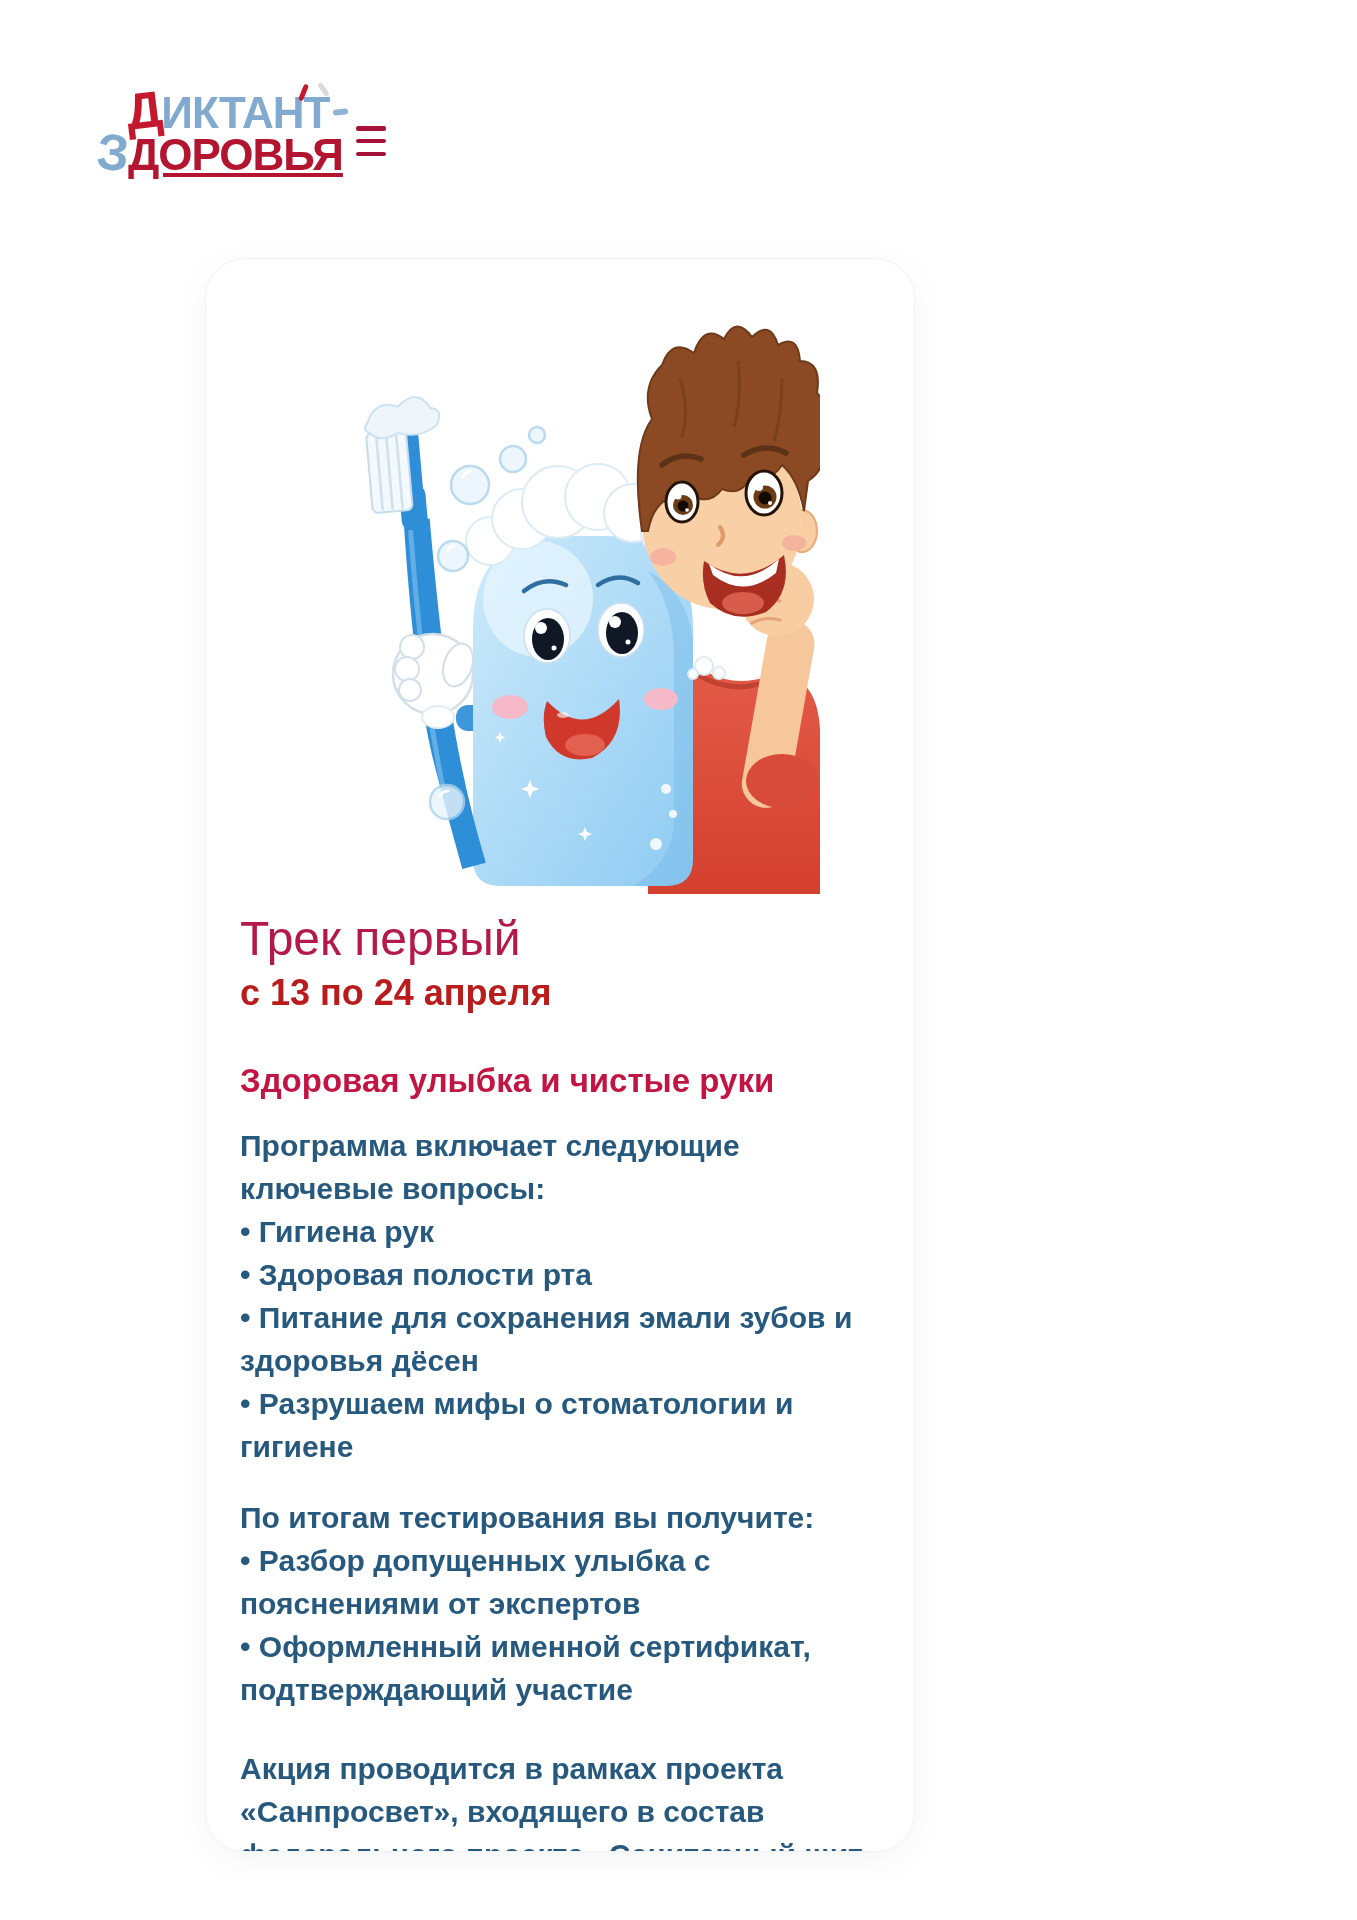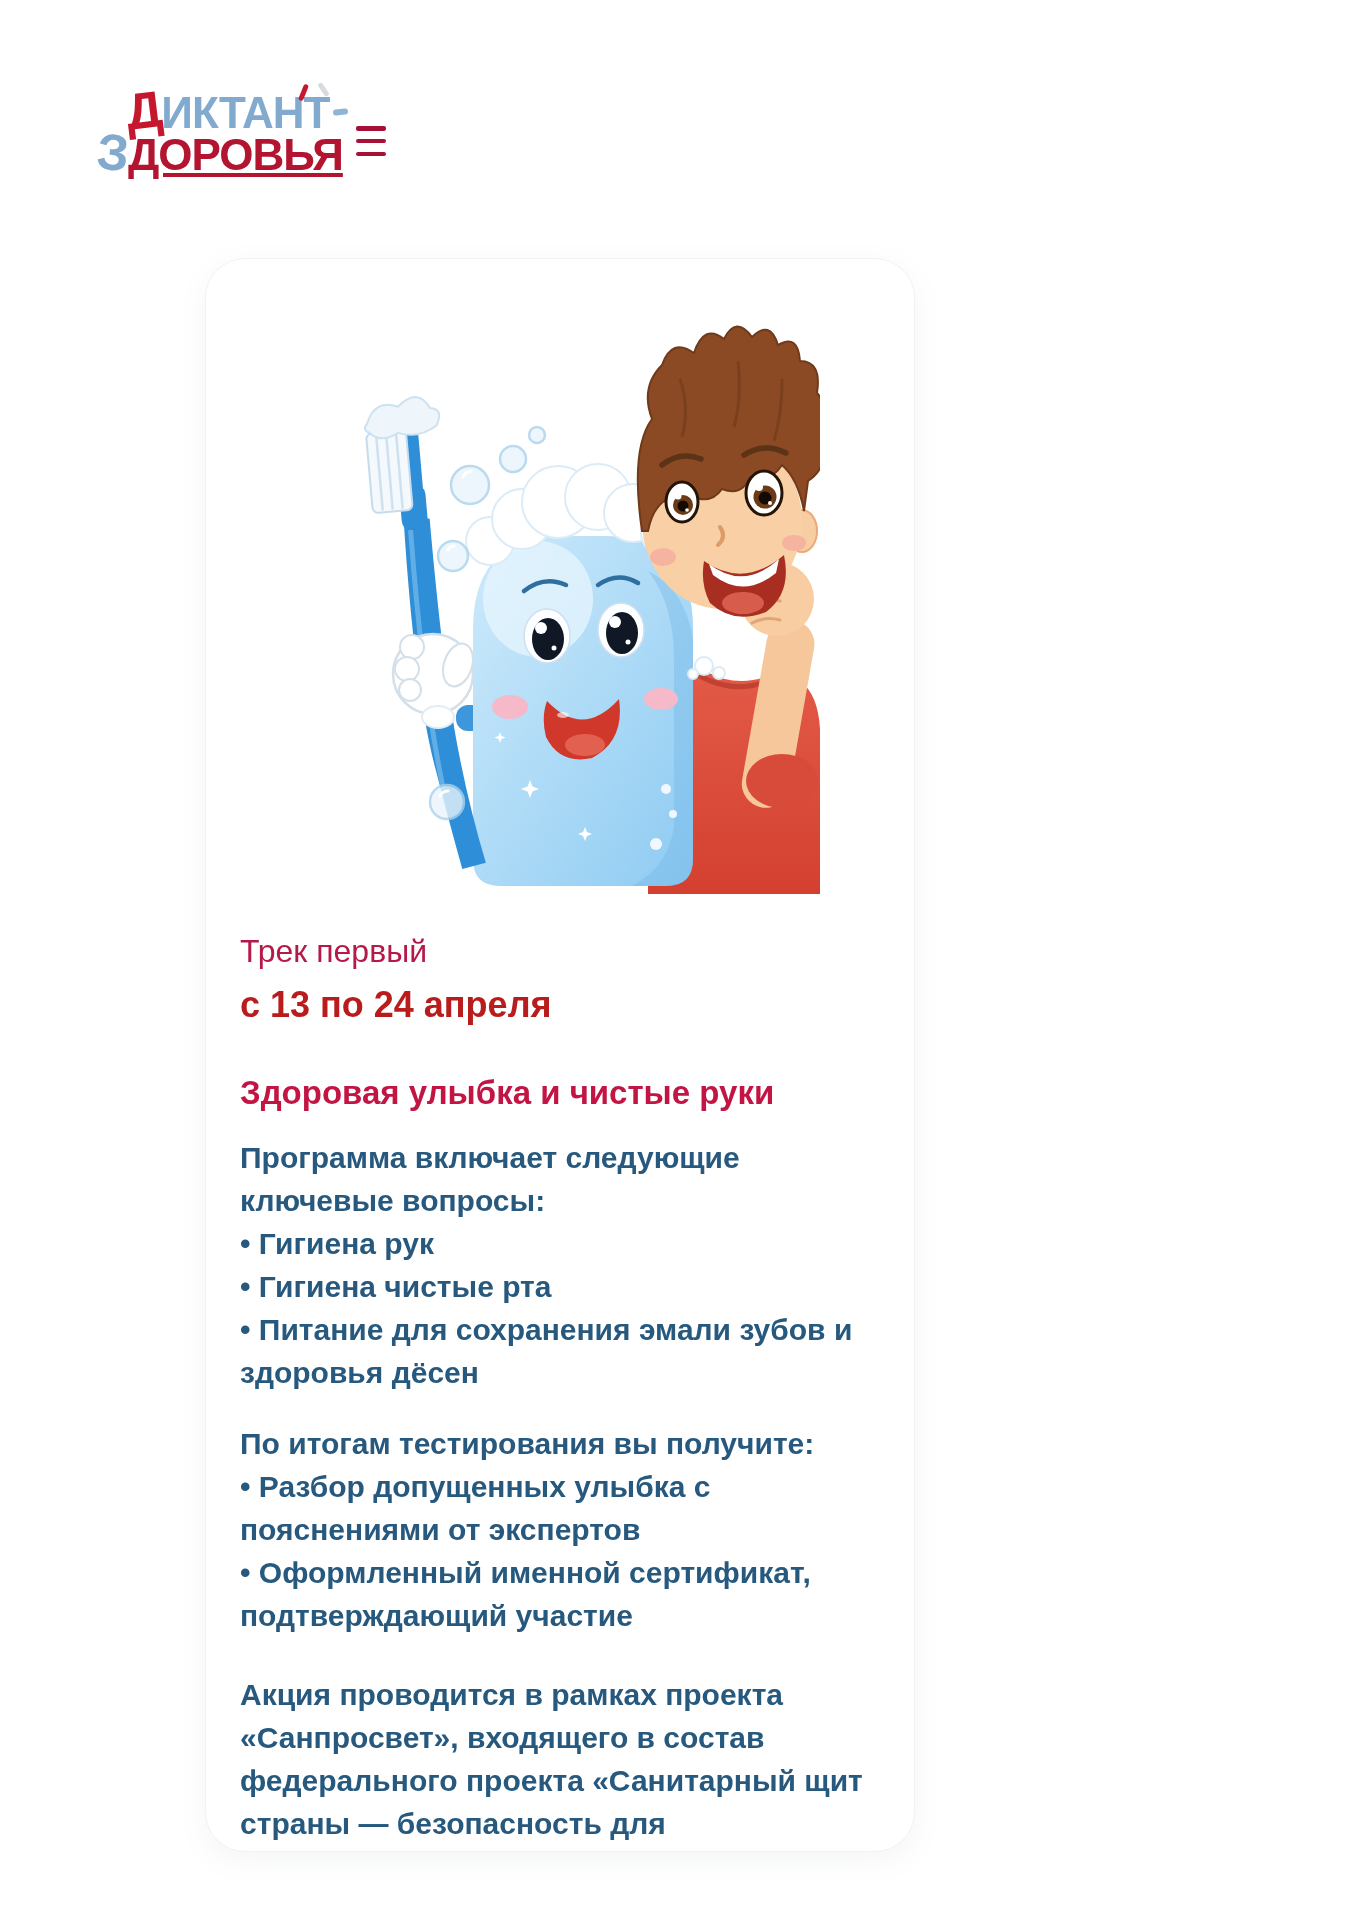--- a/index.html
+++ b/index.html
@@ -27,21 +27,21 @@
               flex-direction:column; justify-content:space-between; padding:2px 0; }
   .menu-btn span { display:block; width:30px; height:4.5px; background:#a61237; border-radius:2px; }
 
   
   .card { position:absolute; left:205px; top:258px; width:710px; height:1594px;
           background:#ffffff; border:1px solid #f1f2f3; border-radius:40px;
           box-shadow:0 8px 28px rgba(120,130,140,.08); padding:0 34px; overflow:hidden; }
 
   .hero { margin:10px 0 0 90px; width:490px; height:625px; }
 
-  .track-label { margin-top:34px; font-size:32px; line-height:46px; font-weight:400; color:#b41949; }
+  .track-label { margin-top:22px; font-size:48px; line-height:46px; font-weight:400; color:#b41949; }
   .track-dates { margin-top:8px;  font-size:36px; line-height:46px; font-weight:700; color:#b91c1c; }
   .card-title  { margin-top:38px; font-size:33px; line-height:54px; font-weight:700;
                  color:#c31543; max-width:620px; }
 
   .body-block { font-size:30px; line-height:43px; font-weight:700; color:#27597e; max-width:648px; }
   .intro-1 { margin-top:16px; }
   .intro-2 { margin-top:28px; }
   .footer-p { margin-top:36px; }
 
   
@@ -211,22 +211,23 @@
     </div>
 
     <div class="track-label">Трек первый</div>
     <div class="track-dates">с 13 по 24 апреля</div>
     <h1 class="card-title">Здоровая улыбка и чистые руки</h1>
 
     <div class="body-block intro-1">
       <div>Программа включает следующие ключевые вопросы:</div>
       <div>
           <div>• Гигиена рук</div>
-          <div>• Гигиена чистые рта</div>
+          <div>• Здоровая полости рта</div>
           <div>• Питание для сохранения эмали зубов и здоровья дёсен</div>
+          <div>• Разрушаем мифы о стоматологии и гигиене</div>
         </div>
     </div>
 
     <div class="body-block intro-2">
       <div>По итогам тестирования вы получите:</div>
       <div>
           <div>• Разбор допущенных улыбка с пояснениями от экспертов</div>
           <div>• Оформленный именной сертификат, подтверждающий участие</div>
         </div>
     </div>

